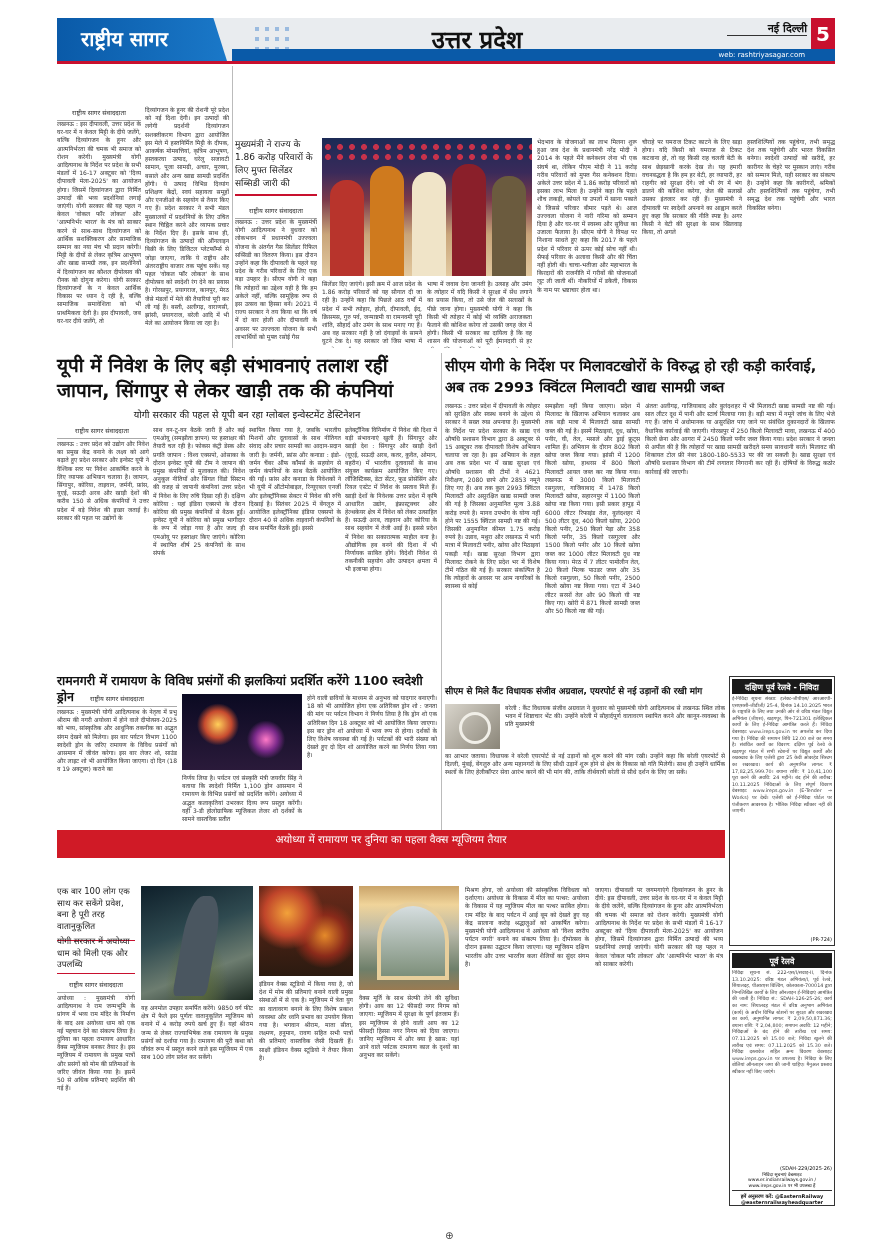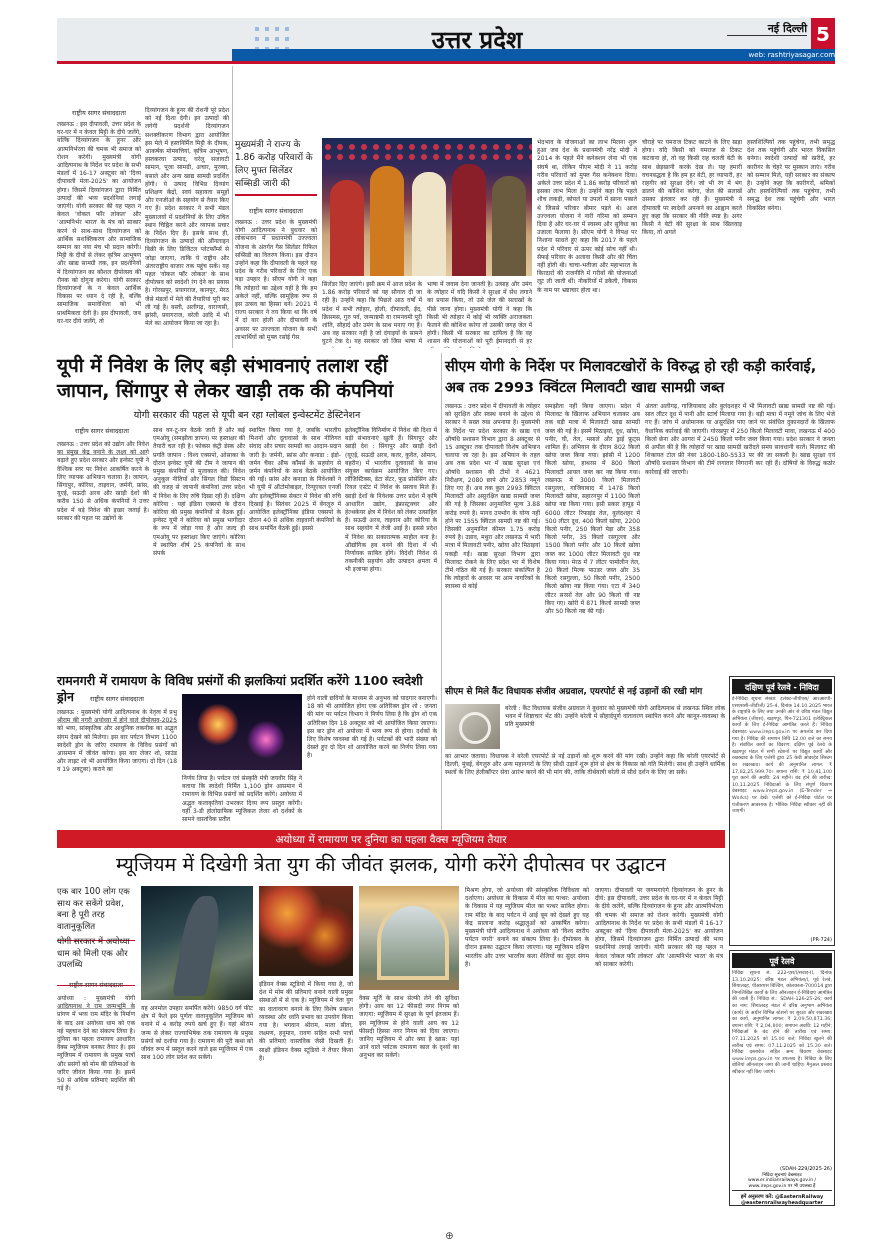--- a/index.html
+++ b/index.html
@@ -11,24 +11,24 @@
   .masthead { position: absolute; left: 0; top: 0; width: 778px; height: 46px; background: #e9ecef; border-bottom: 3px solid #c8102e; }
   .mast-brand { position: absolute; left: 0; top: 0; width: 170px; height: 43px; background: linear-gradient(90deg,#0a5aa8,#1a78c8); clip-path: polygon(0 0, 92% 0, 100% 100%, 0 100%); }
   .mast-brand span { position: absolute; left: 24px; top: 7px; color: #fff; font-family: "DejaVu Serif", serif; font-weight: bold; font-size: 20px; }
   .mast-dots { position: absolute; left: 195px; top: 6px; width: 40px; height: 30px;
     background: radial-gradient(circle,#7aa6d8 30%,transparent 32%) 0 0/10px 10px; opacity: .7; }
   .mast-title { position: absolute; left: 320px; top: 4px; width: 200px; text-align: center; font-size: 24px; font-weight: bold; color: #111; }
   .mast-right { position: absolute; right: 28px; top: 2px; width: 80px; text-align: right; }
   .mast-city { font-size: 11px; font-weight: bold; border-bottom: 1px solid #333; display: block; }
   .mast-date { font-size: 7px; color: #333; display: block; margin-top: 12px; }
   .mast-page { position: absolute; right: 0; top: 0; width: 24px; height: 43px; background: #c8102e; color: #fff; font-weight: bold; font-size: 20px; text-align: center; line-height: 32px; }
-  .mast-web { position: absolute; left: 175px; right: 0; top: 31px; height: 12px; background: #0a5aa8; color: #fff; font-size: 7px; text-align: right; line-height: 12px; }
+  .mast-web { position: absolute; left: 175px; right: 0; top: 31px; height: 12px; background: #0a5aa8; color: #fff; font-size: 7px; text-align: right; padding-right: 30px; line-height: 12px; }
 
   .body-text { font-size: 6px; line-height: 8.2px; color: #333; text-align: justify; overflow: hidden; }
-  .byline { font-size: 6.5px; color: #333; text-align: center; border-bottom: 1px solid #aaa; padding-bottom: 19px; margin-bottom: 4px; }
+  .byline { font-size: 6.5px; color: #333; text-align: center; border-bottom: 1px solid #aaa; padding-bottom: 3px; margin-bottom: 4px; }
   .hl { font-weight: bold; color: #111; font-family: "DejaVu Sans", sans-serif; }
   .photo { position: absolute; overflow: hidden; }
   .abs { position: absolute; }
 
   
   .s1-head { left: 0; top: 48px; width: 172px; font-size: 11.5px; line-height: 16px; }
   .s1-by { left: 0; top: 90px; width: 84px; }
   .s1-c1 { left: 0; top: 102px; width: 84px; height: 228px; }
   .s1-c2 { left: 88px; top: 88px; width: 84px; height: 242px; }
 
@@ -78,24 +78,24 @@
   
   .tender1 { left: 672px; top: 658px; width: 106px; height: 270px; border: 1px solid #333; padding: 2px; }
   .tender-title { background: #1a1a1a; color: #fff; font-size: 8px; text-align: center; padding: 2px 0; font-weight: bold; }
   .tender-text { font-size: 4.8px; line-height: 6.6px; color: #444; text-align: justify; margin-top: 2px; height: 240px; overflow: hidden; }
   .tender-code { font-size: 5px; text-align: right; }
   .tender2 { left: 672px; top: 932px; width: 106px; height: 256px; border: 1px solid #333; padding: 2px; }
   .tender2 .tender-text { height: 195px; }
   .tender-social { font-size: 5px; text-align: center; font-weight: bold; border-top: 1px solid #333; margin-top: 2px; padding-top: 2px; }
 
   
-  .s7-band { left: 0; top: 812px; width: 668px; height: 18px; background: #d01a26; color: #fff; font-size: 10.5px; text-align: center; line-height: 18px; }
+  .s7-band { left: 0; top: 812px; width: 668px; height: 28px; background: #d01a26; color: #fff; font-size: 10.5px; text-align: center; line-height: 18px; }
   .s7-head { left: 0; top: 832px; width: 668px; font-size: 19.5px; line-height: 30px; text-align: center; color: #111; }
   .s7-deck1 { left: 0; top: 868px; width: 78px; font-size: 8.5px; line-height: 11.5px; color: #222; border-bottom: 1.5px solid #c8102e; padding-bottom: 8px; }
-  .s7-deck2 { left: 0; top: 918px; width: 78px; font-size: 8.5px; line-height: 11.5px; color: #222; border-bottom: 1.5px solid #c8102e; padding-bottom: 14px; }
+  .s7-deck2 { left: 0; top: 918px; width: 78px; font-size: 8.5px; line-height: 11.5px; color: #222; border-bottom: 1.5px solid #c8102e; padding-bottom: 2px; }
   .s7-by { left: 0; top: 962px; width: 78px; }
   .s7-c1 { left: 0; top: 976px; width: 78px; height: 229px; }
   .s7-photo1 { left: 84px; top: 868px; width: 112px; height: 114px;
     background: radial-gradient(ellipse at 50% 90%,#5a6a3a 0,transparent 40%), linear-gradient(160deg,#0e1f2a 0%,#2f4a50 40%,#6d7d70 70%,#1c2a22 100%); }
   .s7-photo1::after { content:""; position:absolute; left: 40px; top: 10px; width: 34px; height: 100px; background: #4a5660; border-radius: 40% 40% 10% 10%; transform: skewX(-10deg); }
   .s7-photo2 { left: 202px; top: 868px; width: 94px; height: 90px;
     background: radial-gradient(circle at 30% 30%,#f2a23a 0,#c0452a 25%,transparent 40%), radial-gradient(circle at 70% 55%,#e58a2a 0,#8a2a1a 25%,transparent 40%), linear-gradient(180deg,#6a2a1a,#2a1a10); }
   .s7-photo3 { left: 302px; top: 868px; width: 100px; height: 104px;
     background: linear-gradient(180deg,#caa46a 0%,#f0d49a 18%,#b8b8a8 45%,#6e7f6a 80%,#9a7b52 100%); }
   .s7-photo3::after { content:""; position:absolute; left: 18px; top: 16px; width: 64px; height: 70px; border-radius: 50% 50% 0 0; border: 4px solid #e8cf9c; background: linear-gradient(180deg,#d6dee0,#7d8f7a); }
@@ -108,20 +108,23 @@
   .reg-marks { left: 490px; top: 1222px; width: 90px; height: 10px; }
   .folio-mark { left: 388px; top: 1212px; font-size: 10px; color: #444; }
   .vrule { position: absolute; width: 1px; background: #bbb; }
 </style>
 </head>
 <body>
 
 <div class="page">
 
   <div class="masthead">
+    <div class="mast-brand">
+        <span>राष्ट्रीय सागर</span>
+      </div>
     <div class="mast-dots"></div>
     <div class="mast-title">उत्तर प्रदेश</div>
     <div class="mast-right">
       <span class="mast-city">नई दिल्ली</span>
       <span class="mast-date">गुरुवार, 16 अक्टूबर 2025</span>
     </div>
     <div class="mast-page">5</div>
     <div class="mast-web">web: rashtriyasagar.com</div>
   </div>
 
@@ -180,21 +183,20 @@
   </div>
   <div class="abs tender2">
     <div class="tender-title">पूर्व रेलवे</div>
     <div class="tender-text">निविदा सूचना सं. 222-एस/I/सवाइ-II, दिनांक 13.10.2025: वरिष्ठ मंडल अभियंता/I, पूर्व रेलवे, सियालदह, पीआरएस बिल्डिंग, कोलकाता-700014 द्वारा निम्नलिखित कार्यों के लिए ऑनलाइन ई-निविदाएं आमंत्रित की जाती हैं। निविदा सं.: SDAH-126-25-26; कार्य का नाम: सियालदह मंडल में वरिष्ठ अनुभाग अभियंता (कार्य) के अधीन विभिन्न स्टेशनों पर सुरक्षा और रखरखाव का कार्य, अनुमानित लागत: ₹ 2,09,50,871.36; बयाना राशि: ₹ 2,04,800; समापन अवधि: 12 महीने; निविदाओं के बंद होने की तारीख एवं समय: 07.11.2025 को 15.00 बजे; निविदा खुलने की तारीख एवं समय: 07.11.2025 को 15.30 बजे। निविदा दस्तावेज सहित अन्य विवरण वेबसाइट www.ireps.gov.in पर उपलब्ध है। निविदा के लिए बोलियां ऑनलाइन जमा की जानी चाहिए। मैनुअल प्रस्ताव स्वीकार नहीं किए जाएंगे।</div>
     <div class="tender-code">(SDAH-229/2025-26)</div>
     <div class="tender-code" style="text-align:center;font-size:4.5px;">निविदा सूचनाएं वेबसाइट www.er.indianrailways.gov.in / www.ireps.gov.in पर भी उपलब्ध हैं</div>
     <div class="tender-social">हमें अनुसरण करें: @EasternRailway @easternrailwayheadquarter</div>
   </div>
 
   <div class="abs s7-band">अयोध्या में रामायण पर दुनिया का पहला वैक्स म्यूजियम तैयार</div>
-  <div class="abs s7-head">म्यूजियम में दिखेगी त्रेता युग की जीवंत झलक, योगी करेंगे दीपोत्सव पर उद्घाटन</div>
   <div class="abs s7-deck1">एक बार 100 लोग एक साथ कर सकेंगे प्रवेश, बना है पूरी तरह वातानुकूलित</div>
   <div class="abs s7-deck2">योगी सरकार में अयोध्या धाम को मिली एक और उपलब्धि</div>
   <div class="abs byline s7-by">राष्ट्रीय सागर संवाददाता</div>
   <div class="abs body-text s7-c1">अयोध्या : मुख्यमंत्री योगी आदित्यनाथ ने राम जन्मभूमि के प्रांगण में भव्य राम मंदिर के निर्माण के बाद अब अयोध्या धाम को एक नई पहचान देने का संकल्प लिया है। दुनिया का पहला रामायण आधारित वैक्स म्यूजियम बनकर तैयार है। इस म्यूजियम में रामायण के प्रमुख पात्रों और प्रसंगों को मोम की प्रतिमाओं के जरिए जीवंत किया गया है। इसमें 50 से अधिक प्रतिमाएं प्रदर्शित की गई हैं।</div>
   <div class="photo s7-photo1"></div>
   <div class="photo s7-photo2"></div>
   <div class="photo s7-photo3"></div>
   <div class="abs body-text s7-cA">यह अनमोल उपहार समर्पित करेंगे। 9850 वर्ग फीट क्षेत्र में फैले इस पूर्णतः वातानुकूलित म्यूजियम को बनाने में 4 करोड़ रुपये खर्च हुए हैं। यहां श्रीराम जन्म से लेकर राज्याभिषेक तक रामायण के प्रमुख प्रसंगों को दर्शाया गया है। रामायण की पूरी कथा को जीवंत रूप में प्रस्तुत करने वाले इस म्यूजियम में एक साथ 100 लोग प्रवेश कर सकेंगे।</div>
   <div class="abs body-text s7-cB">इंडियन वैक्स स्टूडियो में किया गया है, जो देश में मोम की प्रतिमाएं बनाने वाली प्रमुख संस्थाओं में से एक है। म्यूजियम में त्रेता युग का वातावरण बनाने के लिए विशेष प्रकाश व्यवस्था और ध्वनि प्रभाव का उपयोग किया गया है। भगवान श्रीराम, माता सीता, लक्ष्मण, हनुमान, रावण सहित सभी पात्रों की प्रतिमाएं वास्तविक जैसी दिखती हैं। साक्षी इंडियन वैक्स स्टूडियो ने तैयार किया है।</div>
   <div class="abs body-text s7-cC">वैक्स मूर्ति के साथ सेल्फी लेने की सुविधा होगी। आय का 12 फीसदी नगर निगम को जाएगा: म्यूजियम में सुरक्षा के पूर्ण इंतजाम हैं। इस म्यूजियम से होने वाली आय का 12 फीसदी हिस्सा नगर निगम को दिया जाएगा। जानिए म्यूजियम में और क्या है खास: यहां आने वाले पर्यटक रामायण काल के दृश्यों का अनुभव कर सकेंगे।</div>

